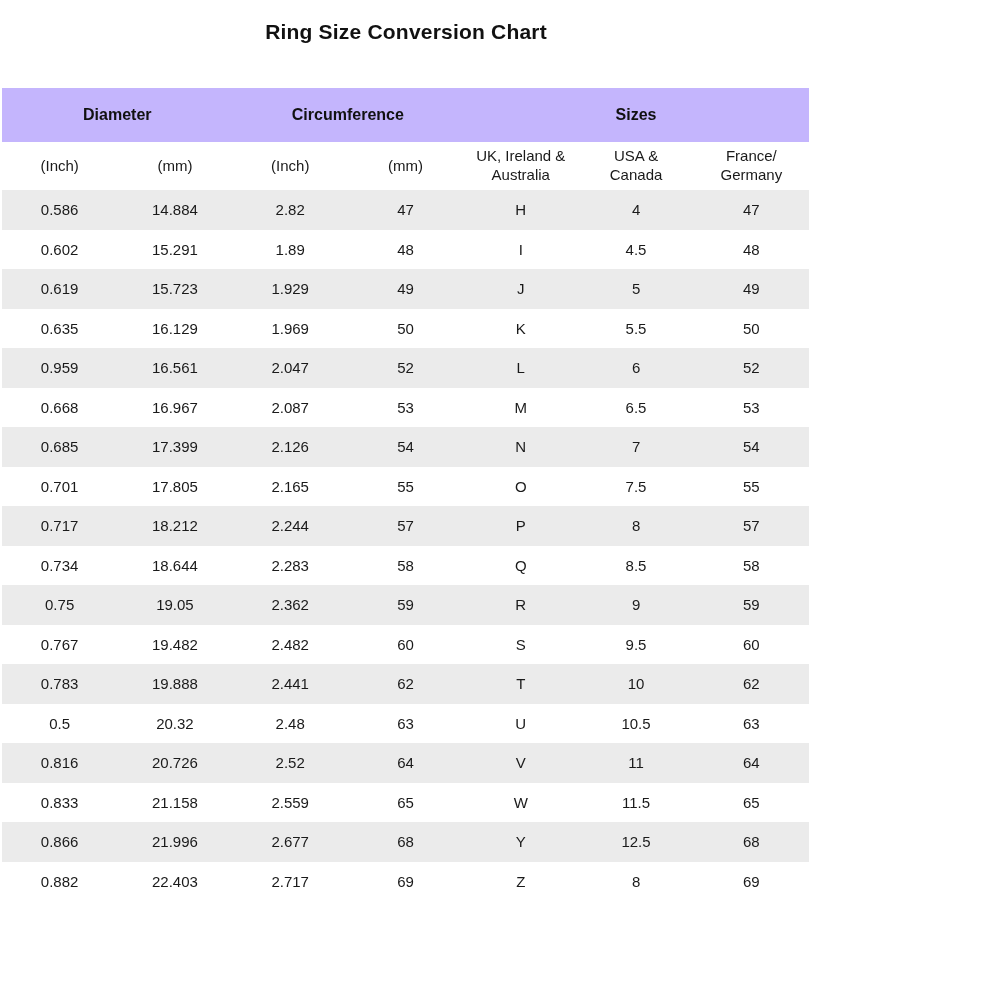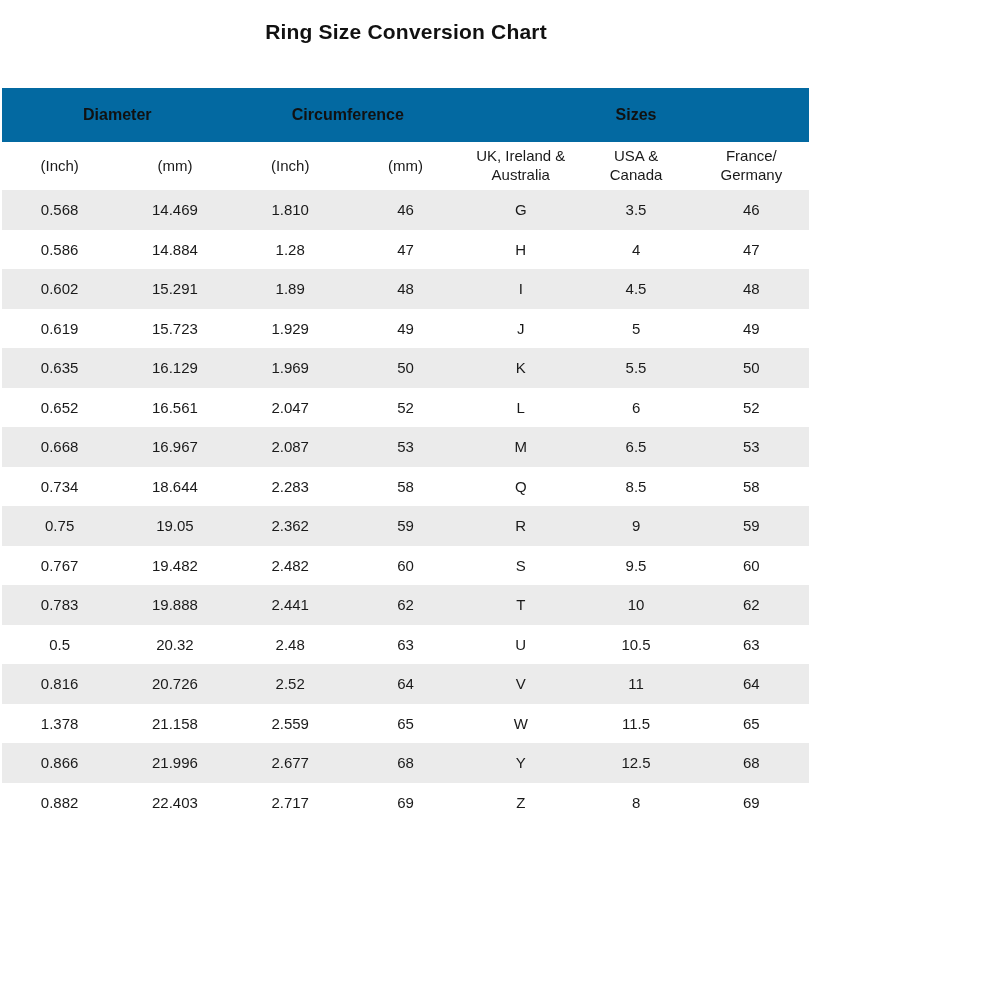--- a/index.html
+++ b/index.html
@@ -37,21 +37,21 @@
     text-align: center;
     vertical-align: middle;
     padding: 0;
     font-size: 15px;
     font-weight: normal;
   }
   tr.group-row th {
     height: 54px;
     font-size: 16px;
     font-weight: bold;
-    background: #0369a1;
+    background: #c4b5fd;
     color: #111111;
   }
   tr.sub-row th {
     height: 48px;
     background: #ffffff;
     line-height: 1.25;
     padding: 0 10px;
   }
   tbody td {
     height: 39.5px;
@@ -83,32 +83,23 @@
           <th>(mm)</th>
           <th>(Inch)</th>
           <th>(mm)</th>
           <th>UK, Ireland &amp; Australia</th>
           <th>USA &amp; Canada</th>
           <th>France/ Germany</th>
         </tr>
       </thead>
       <tbody>
           <tr>
-            <td>0.568</td>
-            <td>14.469</td>
-            <td>1.810</td>
-            <td>46</td>
-            <td>G</td>
-            <td>3.5</td>
-            <td>46</td>
-          </tr>
-          <tr>
             <td>0.586</td>
             <td>14.884</td>
-            <td>1.28</td>
+            <td>2.82</td>
             <td>47</td>
             <td>H</td>
             <td>4</td>
             <td>47</td>
           </tr>
           <tr>
             <td>0.602</td>
             <td>15.291</td>
             <td>1.89</td>
             <td>48</td>
@@ -128,38 +119,65 @@
           <tr>
             <td>0.635</td>
             <td>16.129</td>
             <td>1.969</td>
             <td>50</td>
             <td>K</td>
             <td>5.5</td>
             <td>50</td>
           </tr>
           <tr>
-            <td>0.652</td>
+            <td>0.959</td>
             <td>16.561</td>
             <td>2.047</td>
             <td>52</td>
             <td>L</td>
             <td>6</td>
             <td>52</td>
           </tr>
           <tr>
             <td>0.668</td>
             <td>16.967</td>
             <td>2.087</td>
             <td>53</td>
             <td>M</td>
             <td>6.5</td>
             <td>53</td>
           </tr>
           <tr>
+            <td>0.685</td>
+            <td>17.399</td>
+            <td>2.126</td>
+            <td>54</td>
+            <td>N</td>
+            <td>7</td>
+            <td>54</td>
+          </tr>
+          <tr>
+            <td>0.701</td>
+            <td>17.805</td>
+            <td>2.165</td>
+            <td>55</td>
+            <td>O</td>
+            <td>7.5</td>
+            <td>55</td>
+          </tr>
+          <tr>
+            <td>0.717</td>
+            <td>18.212</td>
+            <td>2.244</td>
+            <td>57</td>
+            <td>P</td>
+            <td>8</td>
+            <td>57</td>
+          </tr>
+          <tr>
             <td>0.734</td>
             <td>18.644</td>
             <td>2.283</td>
             <td>58</td>
             <td>Q</td>
             <td>8.5</td>
             <td>58</td>
           </tr>
           <tr>
             <td>0.75</td>
@@ -200,21 +218,21 @@
           <tr>
             <td>0.816</td>
             <td>20.726</td>
             <td>2.52</td>
             <td>64</td>
             <td>V</td>
             <td>11</td>
             <td>64</td>
           </tr>
           <tr>
-            <td>1.378</td>
+            <td>0.833</td>
             <td>21.158</td>
             <td>2.559</td>
             <td>65</td>
             <td>W</td>
             <td>11.5</td>
             <td>65</td>
           </tr>
           <tr>
             <td>0.866</td>
             <td>21.996</td>

